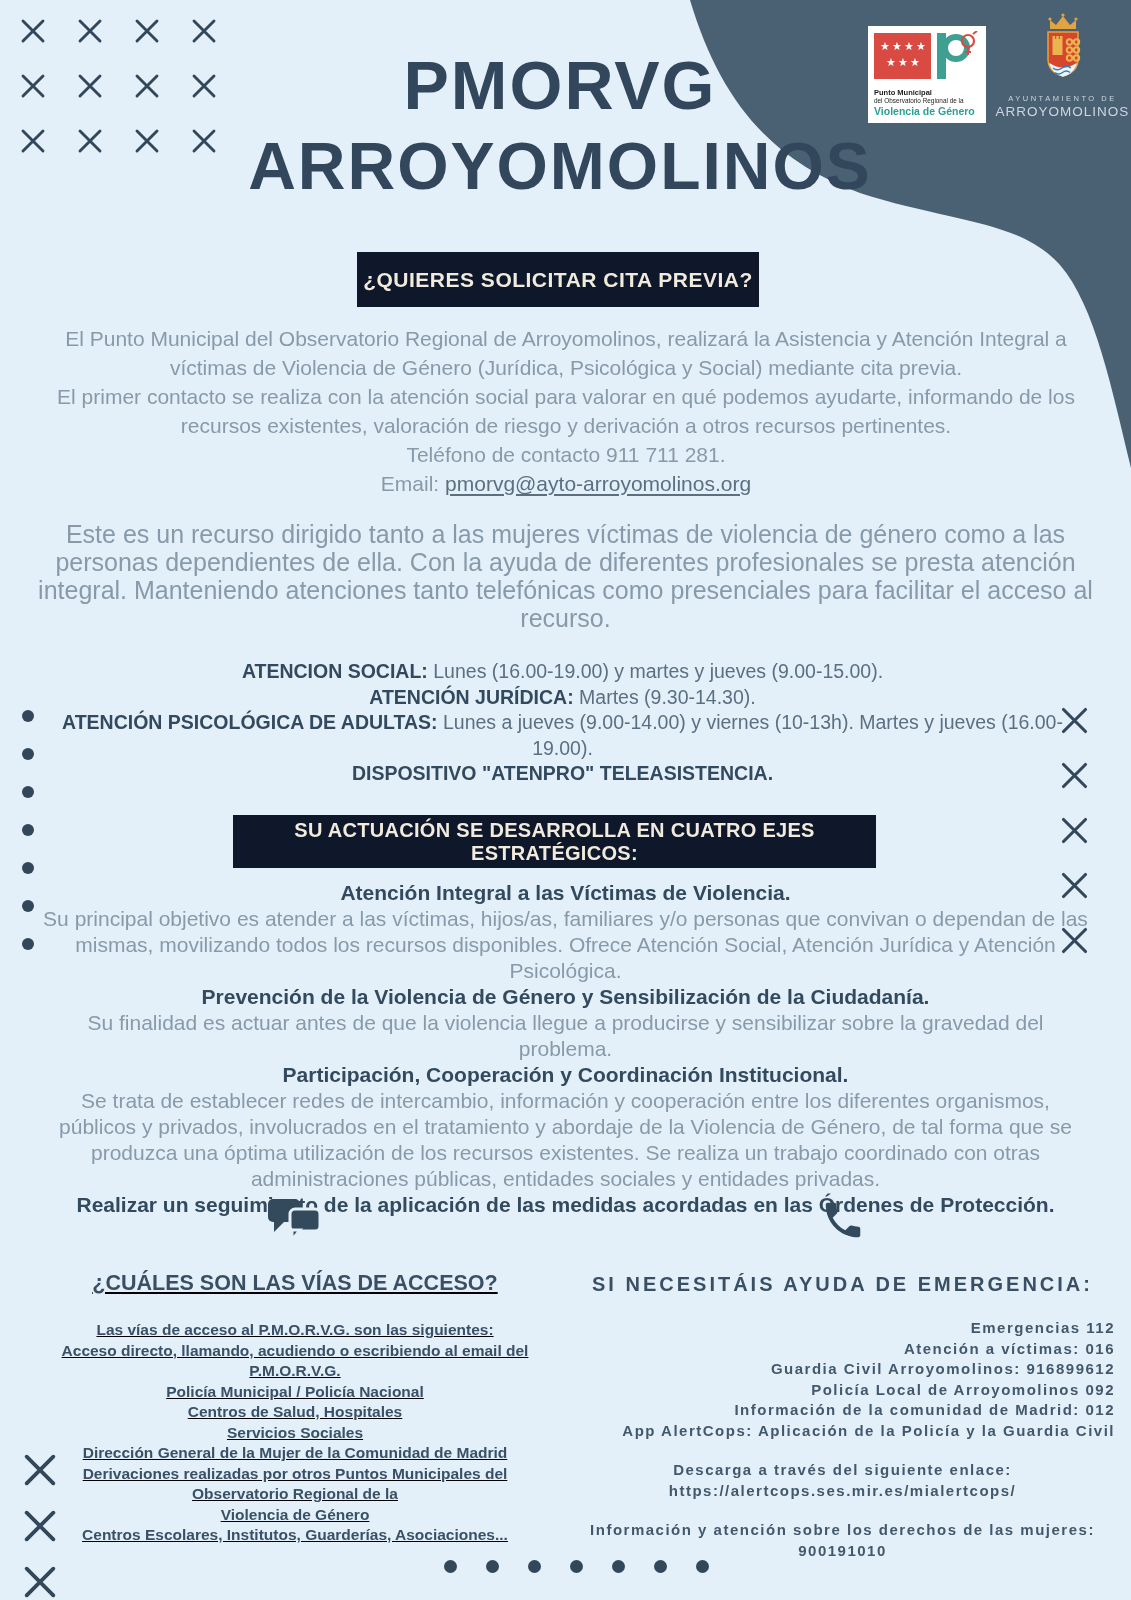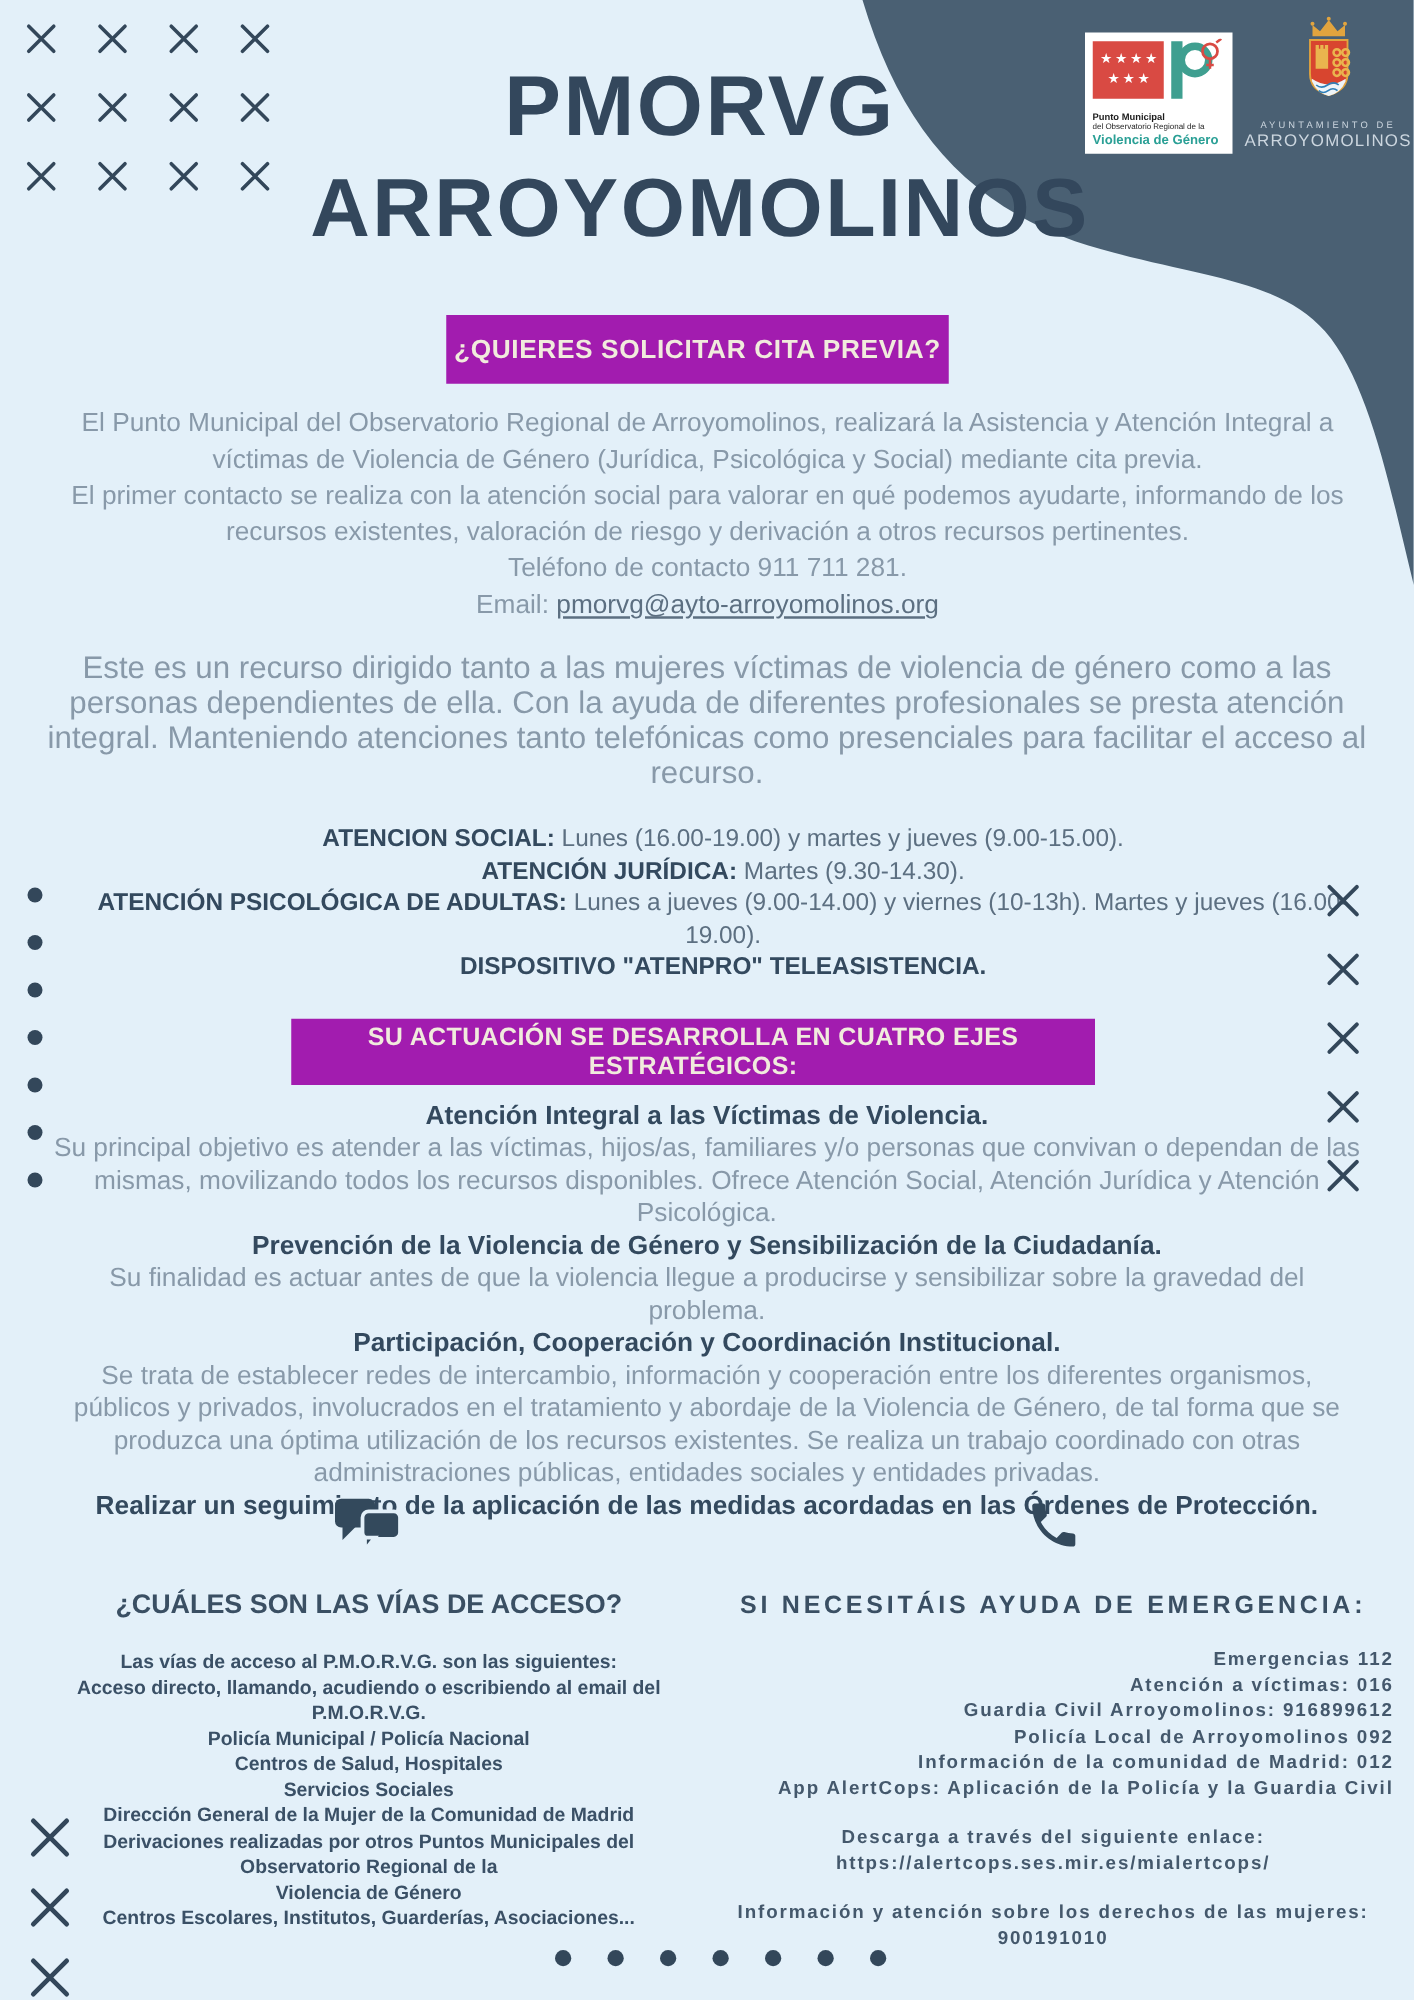--- a/index.html
+++ b/index.html
@@ -33,42 +33,42 @@
 
   .logo-card{left:868px;top:26px;width:118px;height:97px;background:#ffffff;box-sizing:border-box;padding:5px 6px 4px 6px;}
   .logo-card .t1{font-size:7.5px;font-weight:bold;color:#1c1c1c;line-height:9px;margin-top:3px;}
   .logo-card .t2{font-size:6.4px;color:#1c1c1c;line-height:8px;}
   .logo-card .t3{font-size:10.5px;font-weight:bold;color:#2ba096;line-height:13px;}
   .logo-ayto{left:990px;top:12px;width:145px;text-align:center;}
   .logo-ayto .t1{font-size:7.5px;letter-spacing:2.5px;color:#ccd6df;line-height:10px;margin-top:2px;}
   .logo-ayto .t2{font-size:13.5px;letter-spacing:1px;color:#ccd6df;line-height:15px;}
 
   
-  .dark-box{background:#a21caf;color:#f1ebdd;display:flex;align-items:center;justify-content:center;
+  .dark-box{background:#0f172a;color:#f1ebdd;display:flex;align-items:center;justify-content:center;
     font-weight:bold;text-align:center;}
   .box1{left:357px;top:252px;width:402px;height:55px;font-size:21px;letter-spacing:.5px;}
   .box2{left:233px;top:815px;width:643px;height:53px;font-size:20px;letter-spacing:.3px;}
 
   
   .p-gray{color:#8899a9;text-align:center;}
   .p1{left:55px;top:324px;width:1022px;font-size:21px;line-height:29px;}
   .p1 a{color:#5c6f81;text-decoration:underline;text-underline-offset:3px;}
   .p2{left:35px;top:520px;width:1061px;font-size:25px;line-height:28px;}
 
-  .horarios{left:48px;top:659px;width:1061px;text-align:center;font-size:19.5px;line-height:25.5px;}
+  .horarios{left:32px;top:659px;width:1061px;text-align:center;font-size:19.5px;line-height:25.5px;}
   .horarios .lbl{font-weight:bold;color:#33495e;}
   .horarios .val{color:#5c6f81;white-space:pre-wrap;}
 
   .ejes{left:40px;top:880px;width:1051px;text-align:center;font-size:21px;line-height:26px;}
   .eje-title{font-weight:bold;color:#33495e;}
   .eje-body{color:#8899a9;}
 
   
   .col{text-align:center;}
-  .col-vias{left:30px;top:1197px;width:530px;}
+  .col-vias{left:30px;top:1197px;width:530px;text-decoration:underline;}
   .col-emerg{left:570px;top:1197px;width:545px;}
   .icon-wrap{display:flex;justify-content:center;}
   .col-head{font-size:21.5px;font-weight:bold;color:#3a4f63;margin-top:26px;}
   .col-head.sp{font-size:20px;letter-spacing:3px;margin-top:30px;}
   .vias-list{margin-top:24px;font-size:15.5px;line-height:20.5px;font-weight:bold;color:#3a5066;text-align:center;}
   .em-list{margin-top:22px;font-size:15px;line-height:20.5px;font-weight:bold;letter-spacing:1.5px;color:#44586c;text-align:right;}
   .em-block{margin-top:19px;font-size:15px;line-height:20.5px;font-weight:bold;letter-spacing:1.5px;color:#44586c;}
 </style>
 </head>
 <body>

